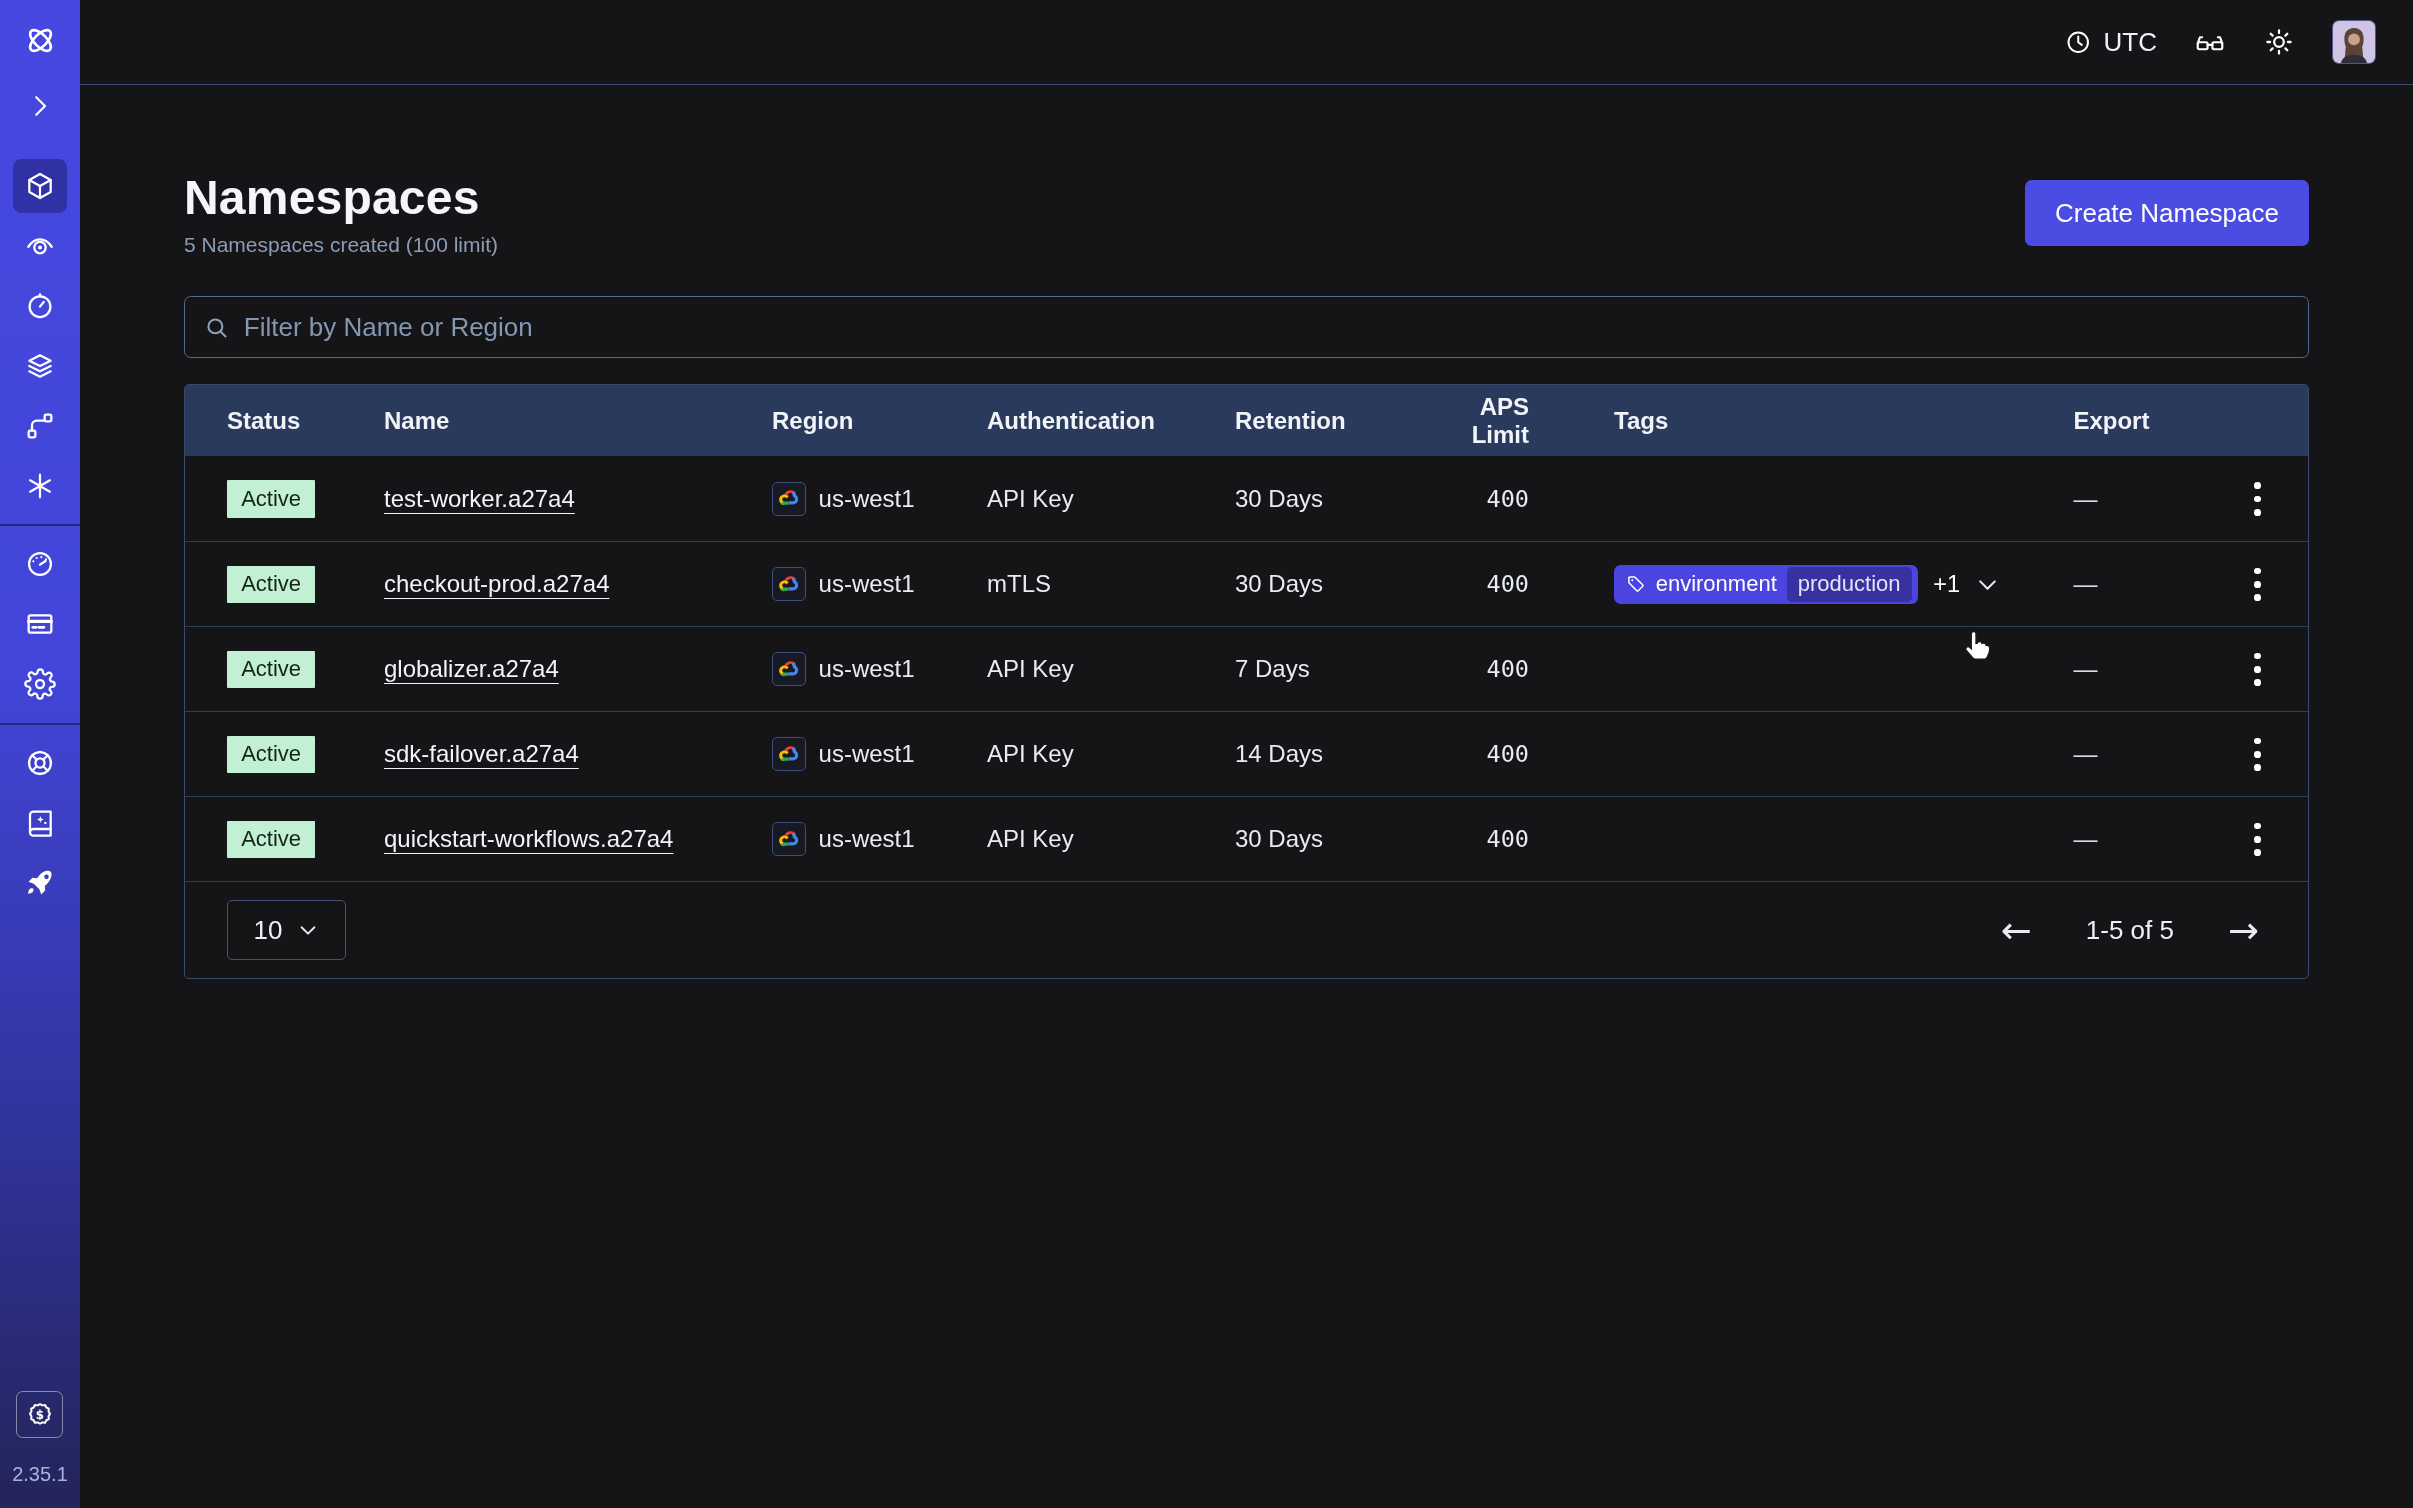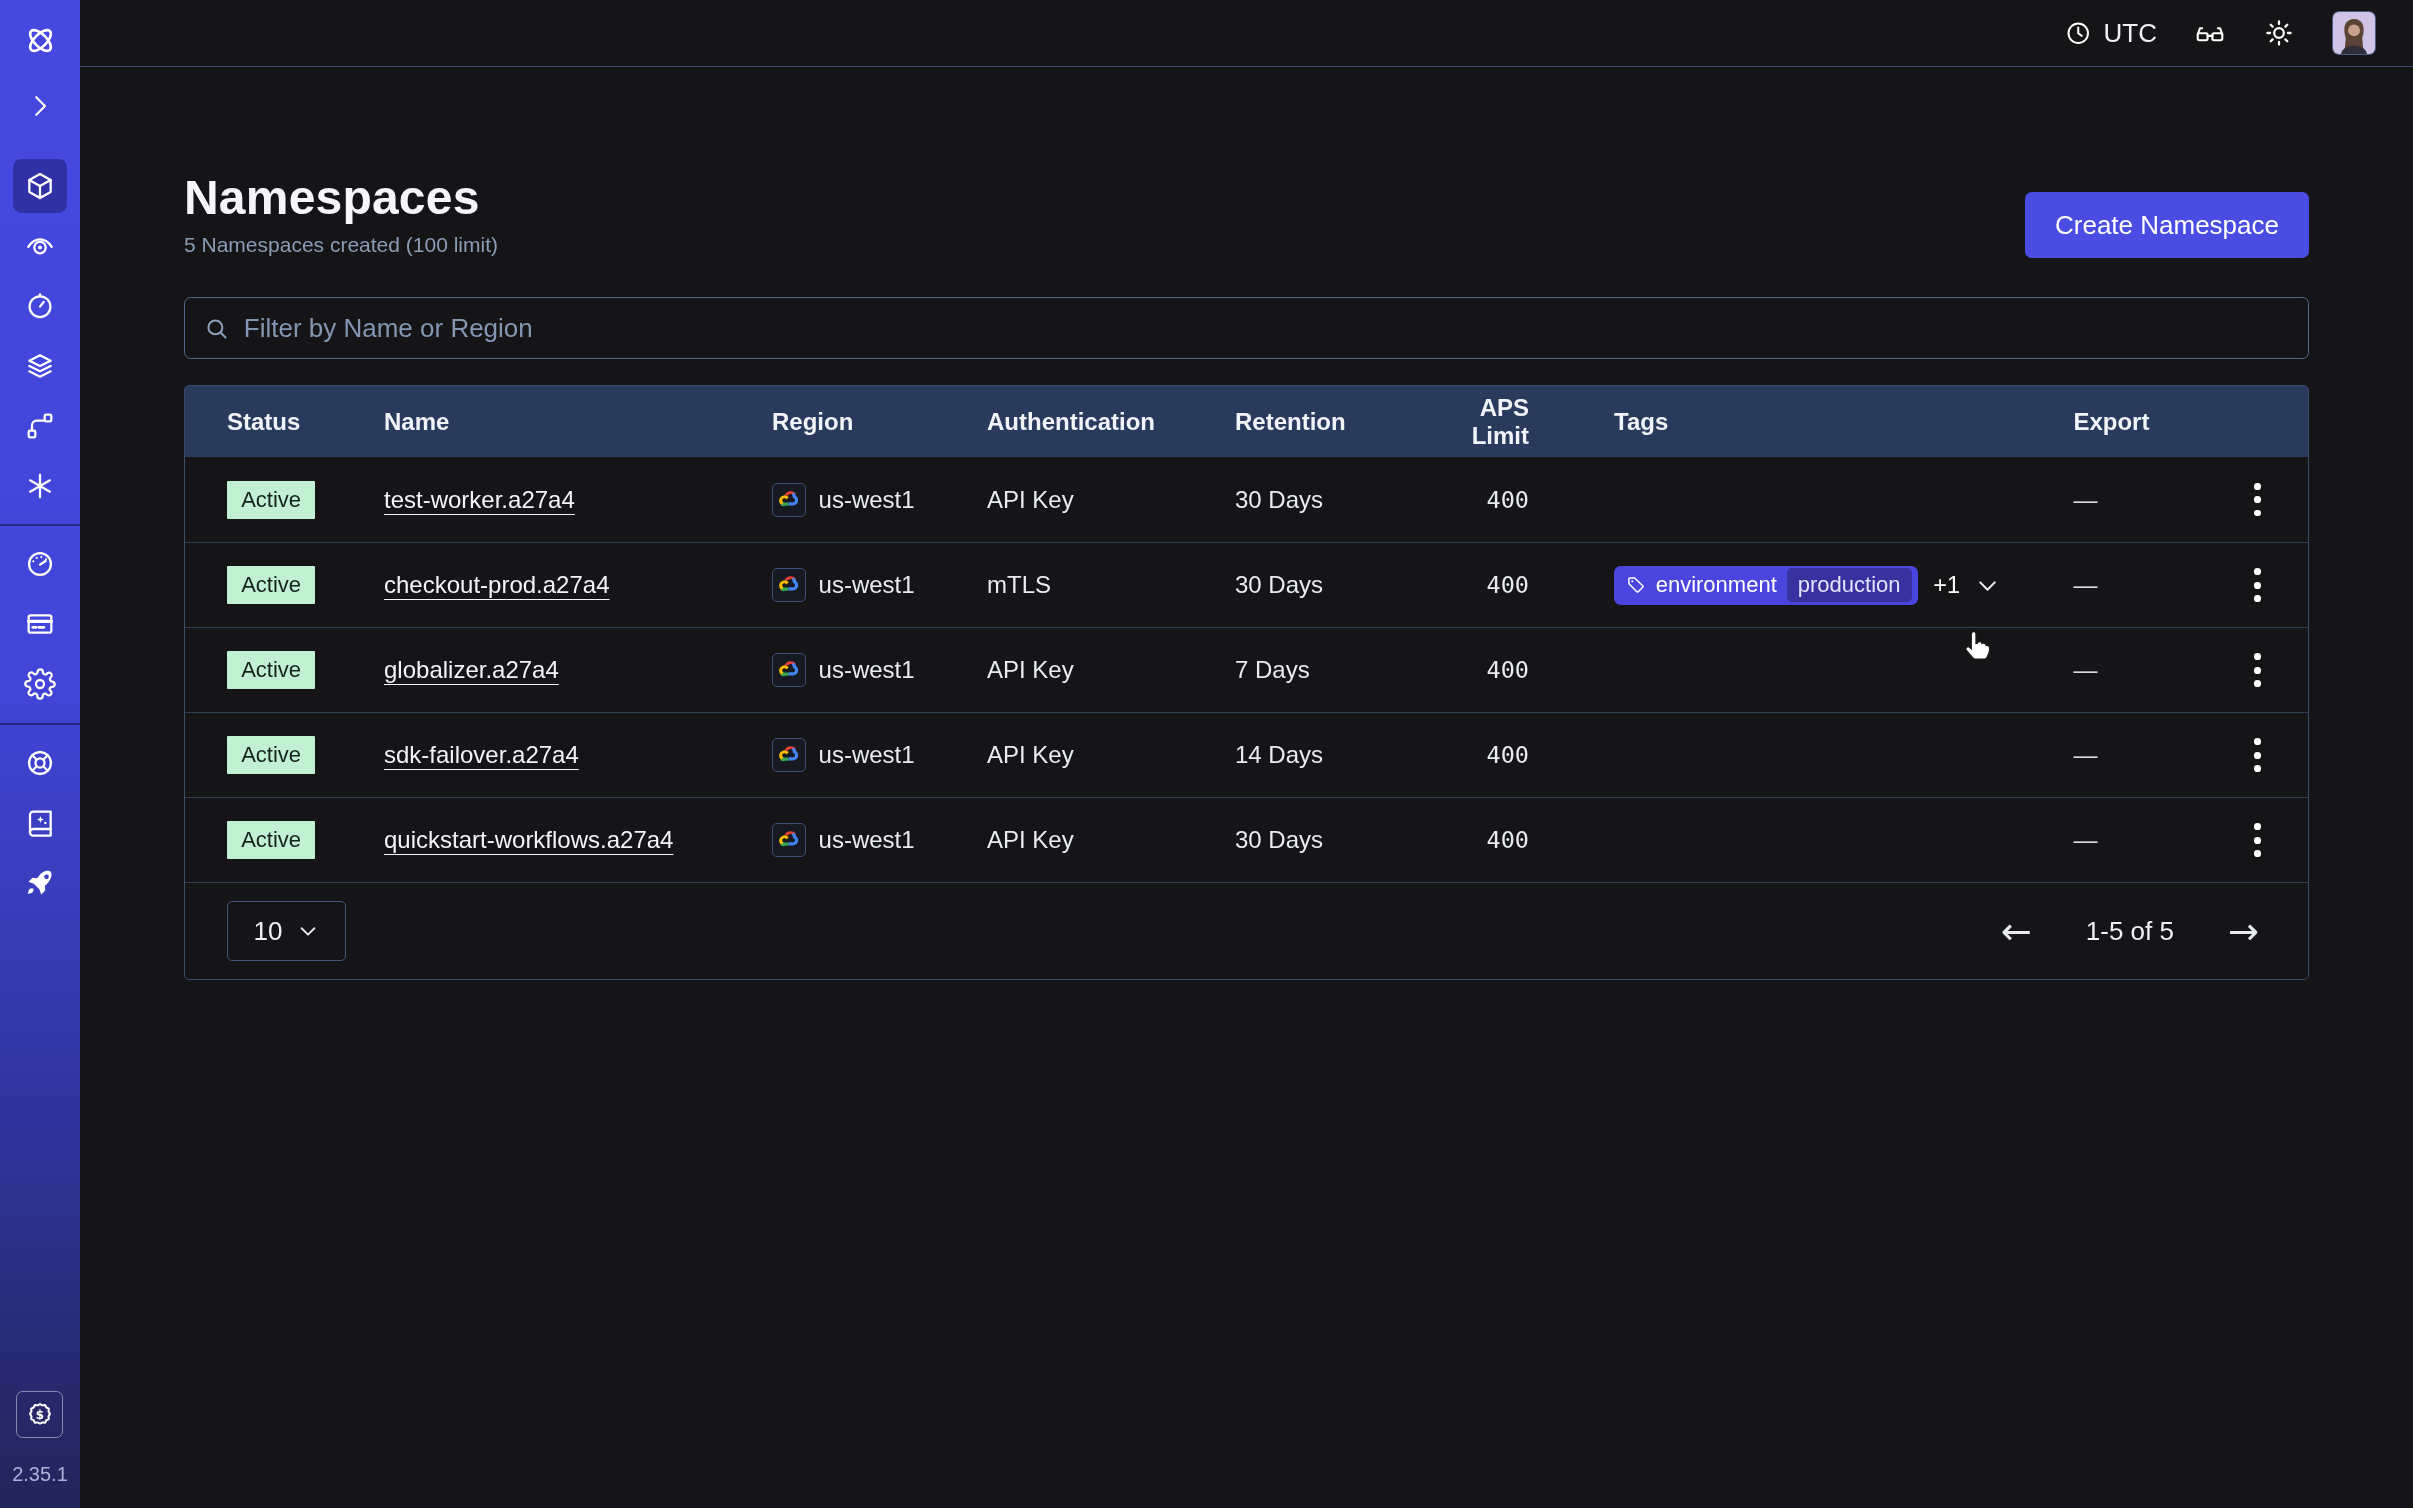--- a/index.html
+++ b/index.html
@@ -26,37 +26,37 @@
   .nav-slot.active .icon-wrap { background:rgba(10,10,60,0.35); border-radius:8.4px; width:54px; height:54px; display:flex; align-items:center; justify-content:center; }
   .icon-wrap { display:flex; align-items:center; justify-content:center; }
   .side-divider { width:80px; height:1.7px; background:rgba(15,18,52,0.55); margin:8.4px 0; }
   .side-bottom { margin-top:auto; display:flex; flex-direction:column; align-items:center; padding-bottom:22px; }
   .billing-badge { width:47px; height:47px; border:1.7px solid rgba(255,255,255,0.45); border-radius:6.7px; display:flex; align-items:center; justify-content:center; cursor:pointer; }
   .billing-badge .icon { width:30px; height:30px; }
   .version { margin-top:25px; font-size:20px; color:#aab2d8; }
 
   
   .topbar {
-    position:absolute; left:80px; top:0; right:0; height:67px;
+    position:absolute; left:80px; top:0; right:0; height:85px;
     border-bottom:1.7px solid #3c4a6e;
     display:flex; align-items:center; justify-content:flex-end; gap:37px; padding-right:37px;
   }
   .tz { display:flex; align-items:center; gap:11px; cursor:pointer; }
   .tz .icon { width:28.5px; height:28.5px; }
   .tz-label { font-size:26px; color:#eef1f6; }
   .top-icon { width:32px; height:32px; cursor:pointer; }
   .avatar { width:44px; height:44px; border-radius:6.7px; border:1.7px solid #4b5b84; overflow:hidden; cursor:pointer; }
 
   
   .content { position:absolute; left:80px; top:83px; right:0; padding:0 104px; }
   .page-head { margin-top:87px; display:flex; align-items:flex-start; justify-content:space-between; }
   .page-title { font-size:48px; font-weight:600; color:#f4f6f9; letter-spacing:0.2px; }
   .page-subtitle { margin-top:8.4px; font-size:21px; color:#8b9cb6; }
   .btn-primary {
-    margin-top:22px; background:#4a4ce2; color:#fff; border:none; border-radius:6.7px;
+    margin-top:10px; background:#4a4ce2; color:#fff; border:none; border-radius:6.7px;
     font-size:26px; font-family:inherit; padding:17.6px 30px; cursor:pointer;
   }
   .filter-box {
     margin-top:39px; height:62px; border:1.7px solid #57698b; border-radius:6.7px;
     display:flex; align-items:center; padding:0 18.4px; gap:13.4px; background:transparent; cursor:text;
   }
   .filter-box .icon { width:27px; height:27px; }
   .filter-input {
     flex:1; background:transparent; border:none; outline:none;
     font-size:26px; color:#e8ecf1; font-family:inherit;

